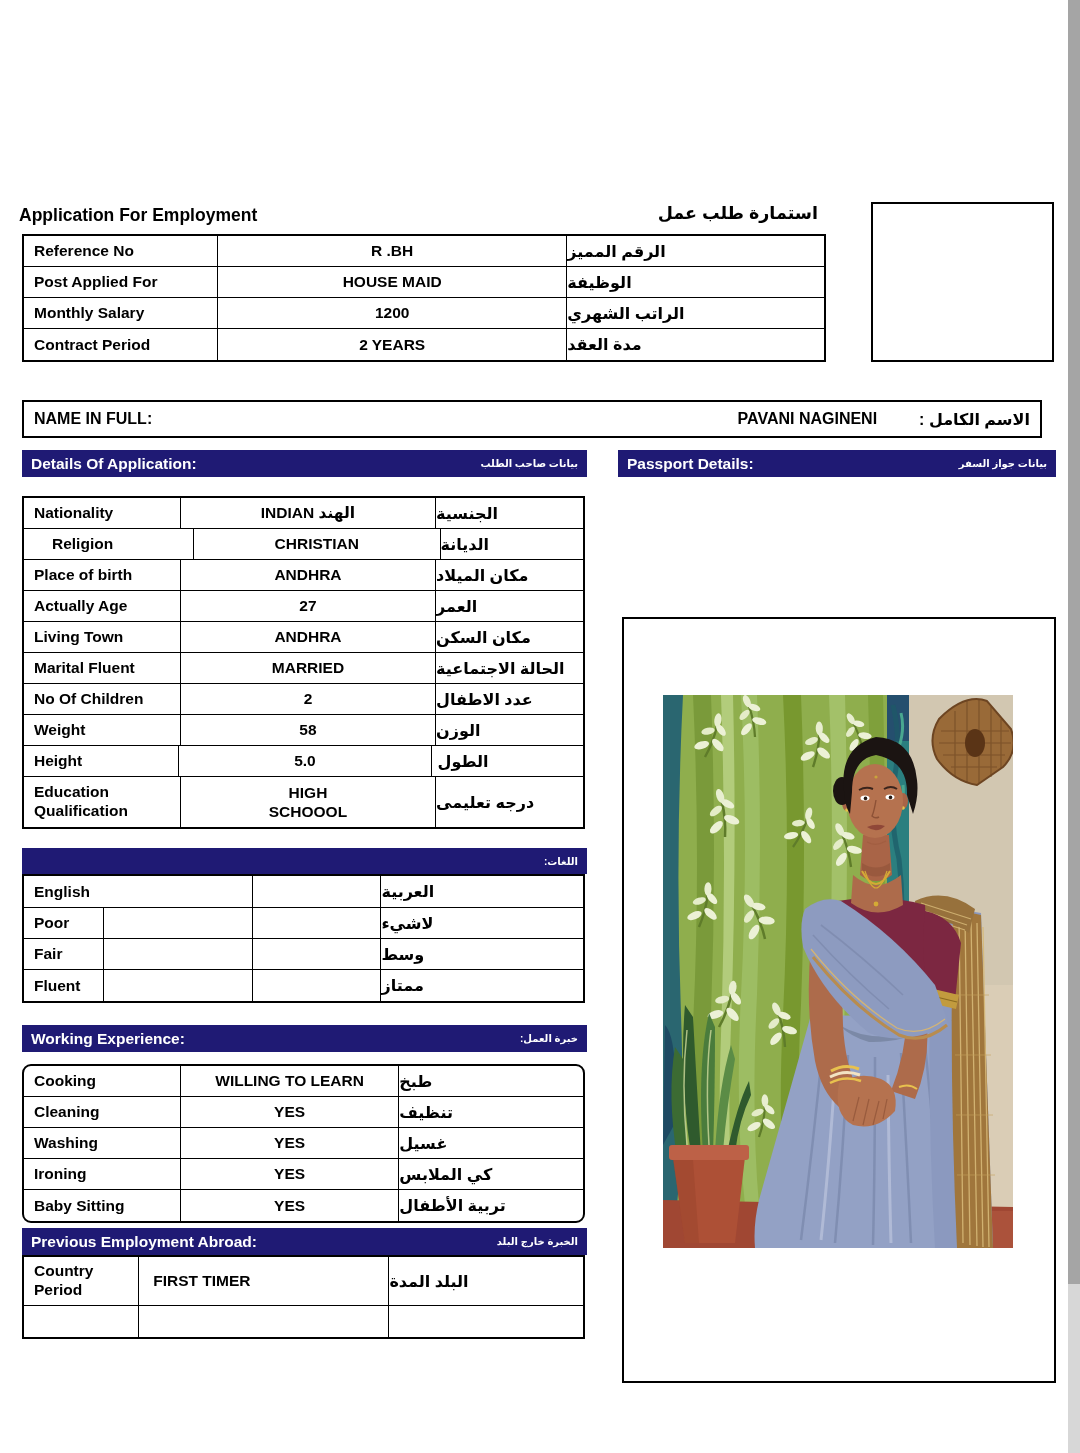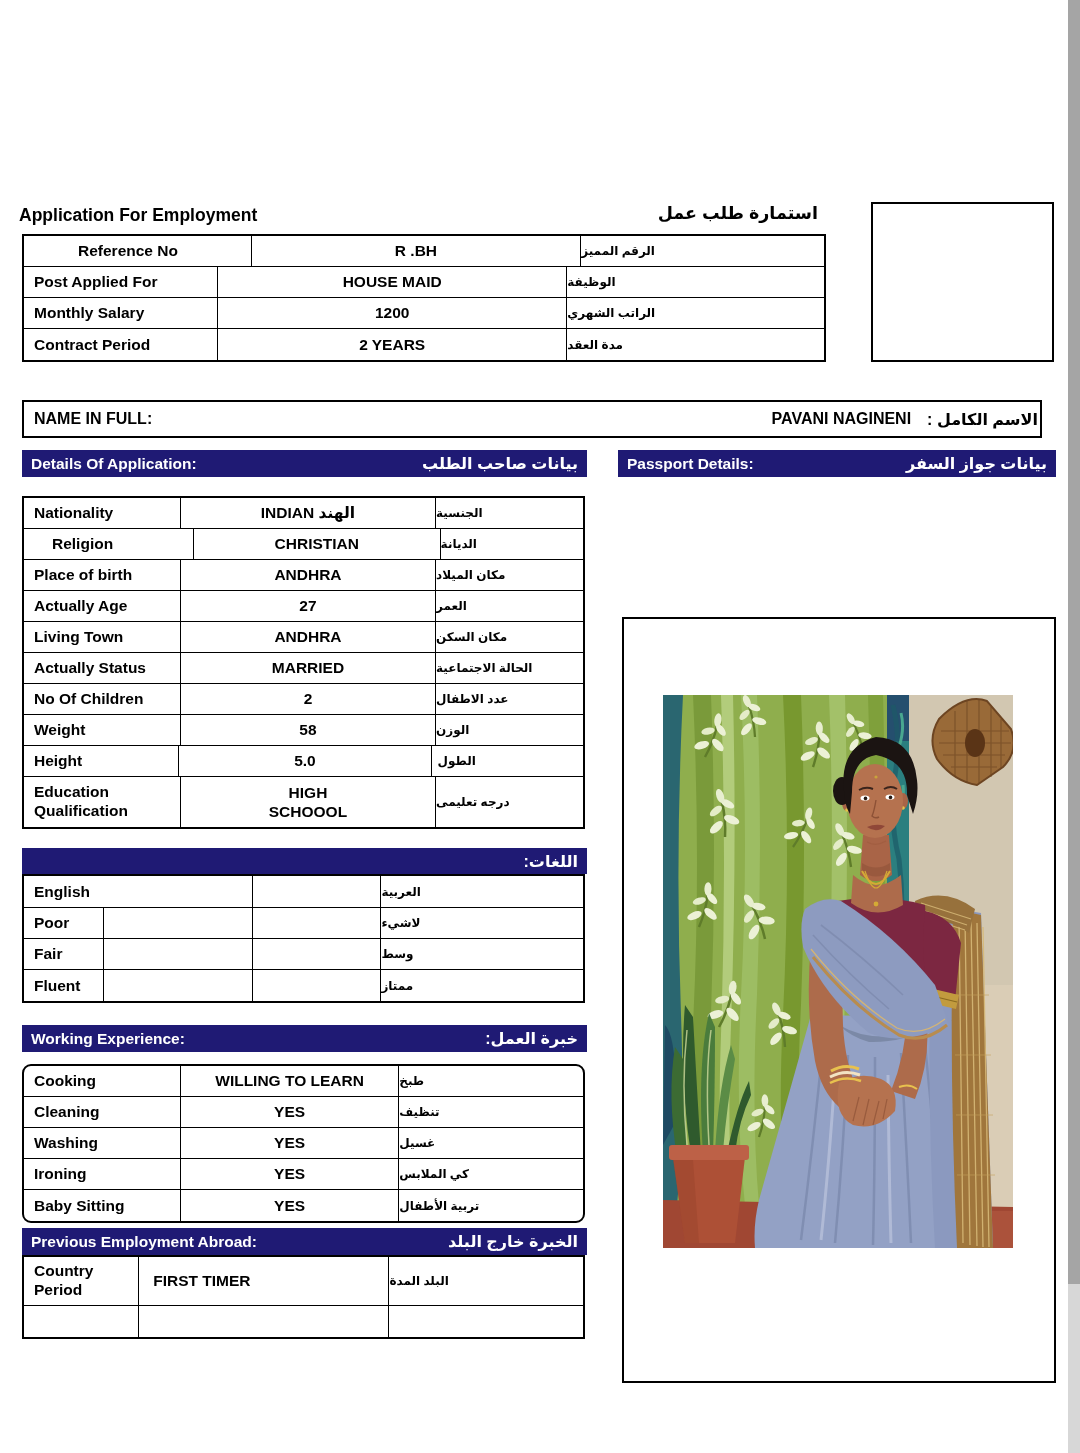--- a/index.html
+++ b/index.html
@@ -7,46 +7,46 @@
         font-family:"Liberation Sans","DejaVu Sans",sans-serif;color:#000;}
   .abs{position:absolute;}
   
   .tbl{border:2px solid #000;background:#fff;box-sizing:border-box;}
   .trow{display:flex;border-bottom:1.5px solid #000;box-sizing:border-box;}
   .trow:last-child{border-bottom:none;}
   .cell{border-right:1.5px solid #000;box-sizing:border-box;display:flex;align-items:center;overflow:hidden;}
   .cell:last-child{border-right:none;}
   .lblc{padding-left:10px;font-weight:bold;font-size:15.5px;}
   .valc{justify-content:center;font-weight:bold;font-size:15.5px;text-align:center;}
-  .arc{justify-content:flex-end;padding-right:10px;font-weight:bold;font-size:12px;}
+  .arc{justify-content:flex-end;padding-right:10px;font-weight:bold;font-size:16px;}
   
   .bar{background:#1f1a74;color:#fff;display:flex;justify-content:space-between;align-items:center;
        padding:0 9px;font-weight:bold;font-size:15.5px;box-sizing:border-box;}
-  .bar .ar{font-size:16px;}
+  .bar .ar{font-size:10px;}
   
   .namerow{border:2px solid #000;display:flex;justify-content:space-between;align-items:center;
            box-sizing:border-box;font-weight:bold;font-size:16px;}
   .namerow .left{padding-left:10px;}
-  .namerow .right{display:flex;gap:16px;padding-right:2px;align-items:center;}
+  .namerow .right{display:flex;gap:42px;padding-right:10px;align-items:center;}
   .title{font-weight:bold;font-size:17.5px;}
   .frame{border:2px solid #000;box-sizing:border-box;background:#fff;}
   .scroll-track{background:#d7d7d7;}
   .scroll-thumb{background:#a5a5a5;}
 </style>
 </head>
 <body>
 
 <div id="page">
 
   <div class="abs title" style="left:19px;top:205px;">Application For Employment</div>
   <div class="abs title" style="left:560px;top:203px;width:258px;text-align:right;" dir="rtl">استمارة طلب  عمل</div>
 
   <div class="abs tbl" style="left:22px;top:234px;width:804px;">
     <div class="trow" style="height:31px;">
-      <div class="cell lblc" style="width:195px;margin-left:44px;">Reference No</div>
+      <div class="cell lblc" style="width:195px;">Reference No</div>
       <div class="cell valc" style="width:351px;">R .BH</div>
       <div class="cell arc" style="width:258px;" dir="rtl">الرقم المميز</div>
     </div>
     <div class="trow" style="height:31px;">
       <div class="cell lblc" style="width:195px;">Post Applied For</div>
       <div class="cell valc" style="width:351px;">HOUSE MAID</div>
       <div class="cell arc" style="width:258px;" dir="rtl">الوظيفة</div>
     </div>
     <div class="trow" style="height:31px;">
       <div class="cell lblc" style="width:195px;">Monthly Salary</div>
@@ -99,21 +99,21 @@
       <div class="cell lblc" style="width:158px;">Actually Age</div>
       <div class="cell valc" style="width:257px;">27</div>
       <div class="cell arc" style="width:148px;" dir="rtl">العمر</div>
     </div>
     <div class="trow" style="height:31px;">
       <div class="cell lblc" style="width:158px;">Living Town</div>
       <div class="cell valc" style="width:257px;">ANDHRA</div>
       <div class="cell arc" style="width:148px;" dir="rtl">مكان السكن</div>
     </div>
     <div class="trow" style="height:31px;">
-      <div class="cell lblc" style="width:158px;">Actually Status</div>
+      <div class="cell lblc" style="width:158px;">Marital Fluent</div>
       <div class="cell valc" style="width:257px;">MARRIED</div>
       <div class="cell arc" style="width:148px;" dir="rtl">الحالة الاجتماعية</div>
     </div>
     <div class="trow" style="height:31px;">
       <div class="cell lblc" style="width:158px;">No Of Children</div>
       <div class="cell valc" style="width:257px;">2</div>
       <div class="cell arc" style="width:148px;" dir="rtl">عدد الاطفال</div>
     </div>
     <div class="trow" style="height:31px;">
       <div class="cell lblc" style="width:158px;">Weight</div>

